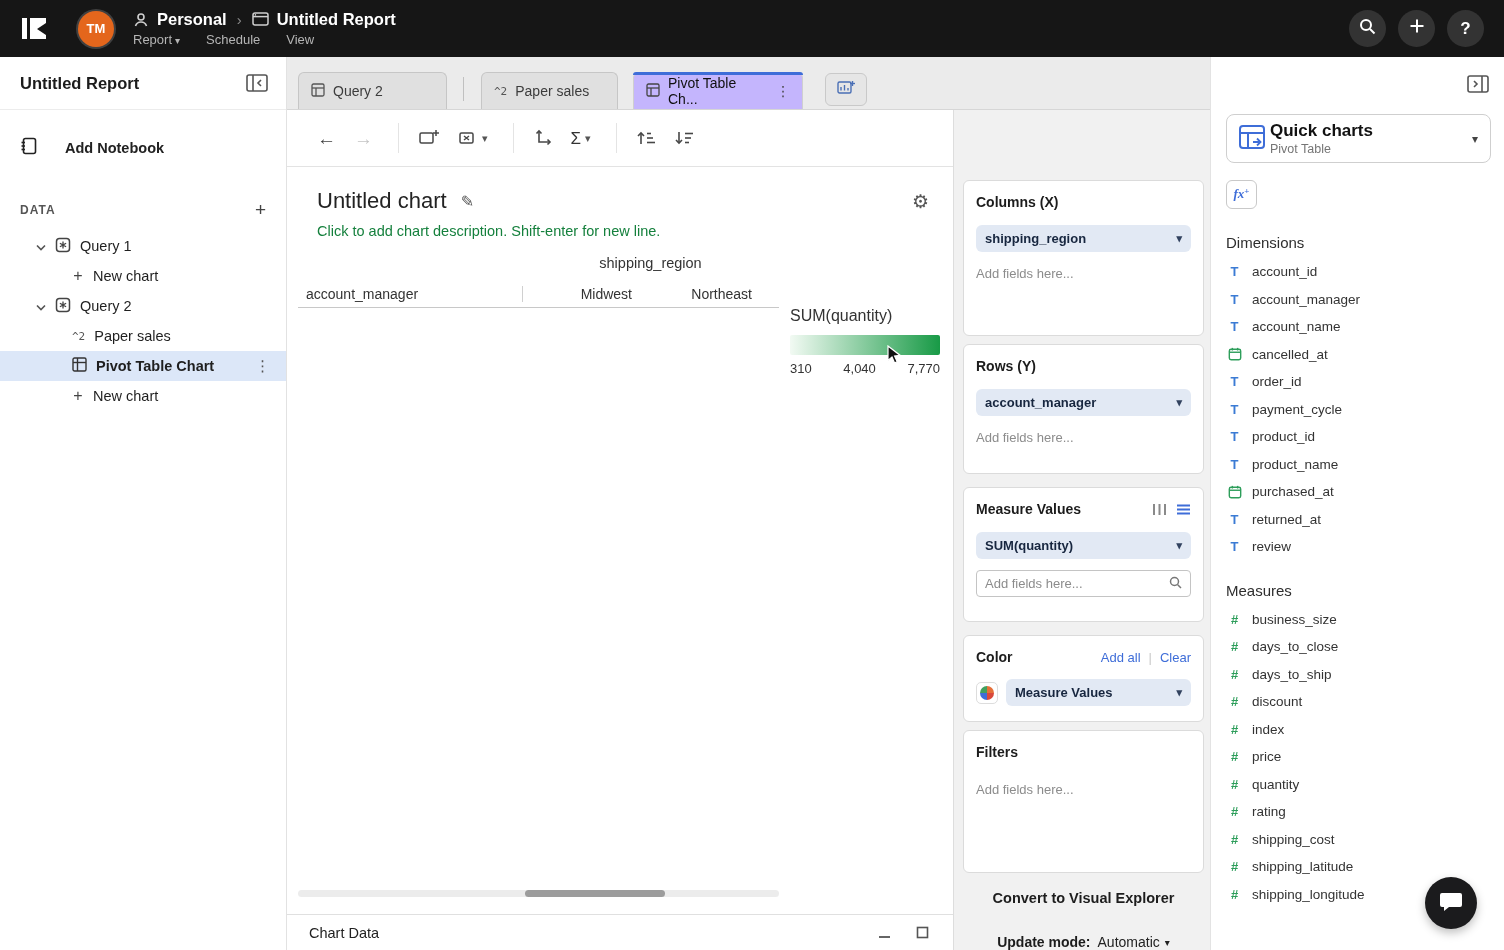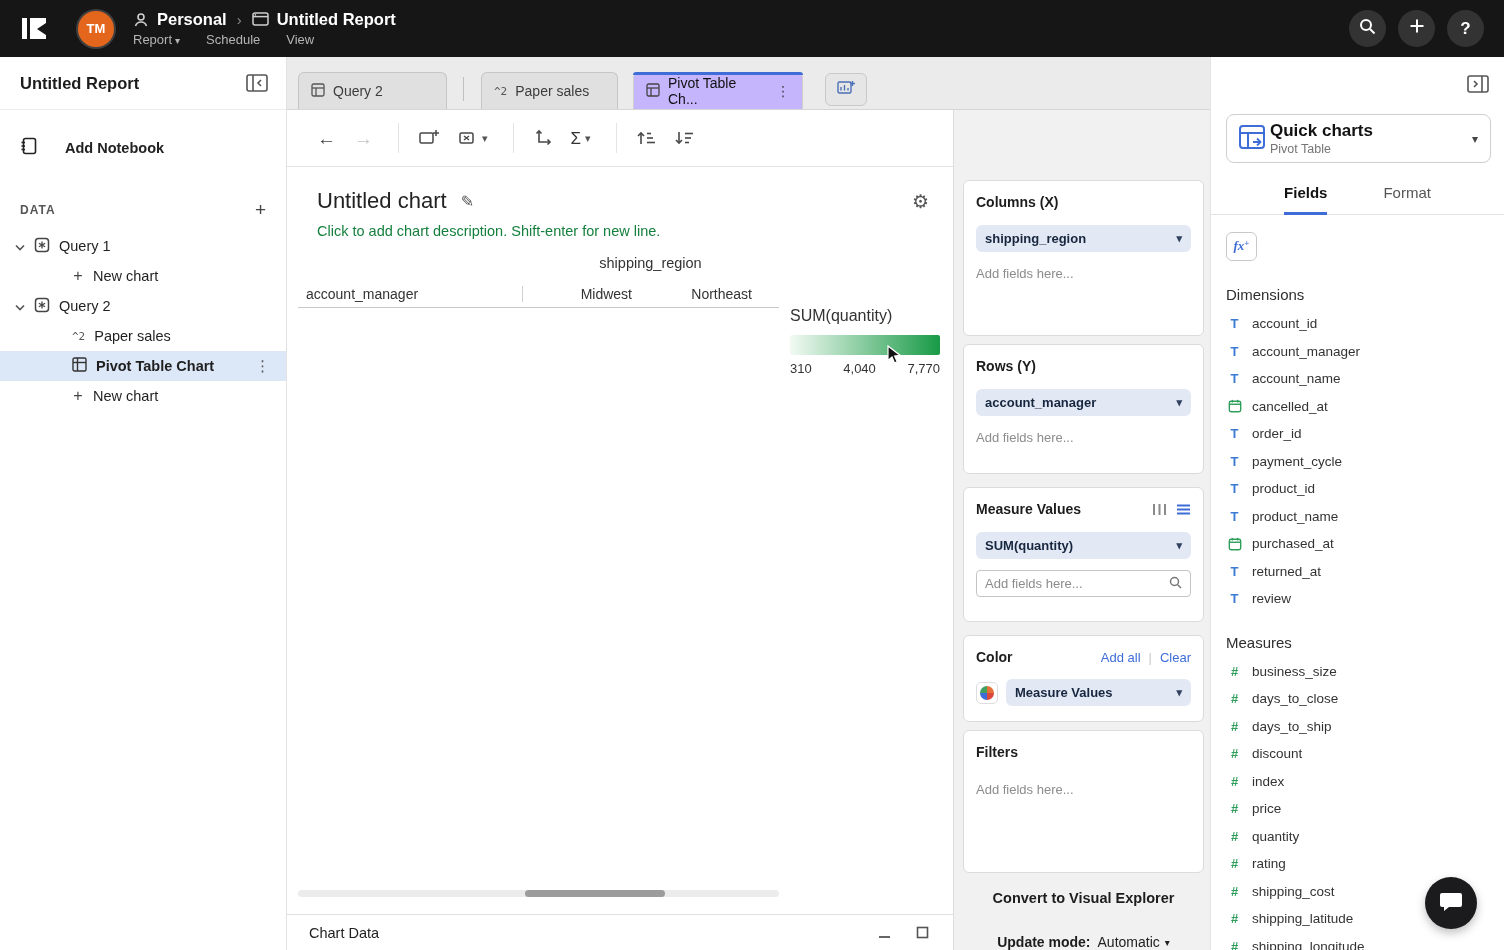--- a/index.html
+++ b/index.html
@@ -26,21 +26,21 @@
 
   
   .sidebar { position:absolute; top:57px; left:0; width:287px; bottom:0; background:#fff; border-right:1px solid #E2E2E2; }
   .sb-header { height:53px; border-bottom:1px solid #ECECEC; display:flex; align-items:center; justify-content:space-between; padding:0 16px 0 20px; }
   .sb-title { font-size:16.5px; font-weight:700; color:#1c1c1c; }
   .panel-toggle { background:none; border:none; cursor:pointer; display:flex; padding:2px; }
   .sb-add { display:flex; align-items:center; gap:27px; margin:27px 20px 0; font-size:14.5px; font-weight:700; color:#222; cursor:pointer; }
   .sb-data-row { display:flex; align-items:center; justify-content:space-between; margin:42px 20px 12px; }
   .sb-data-label { font-size:12px; letter-spacing:1px; color:#555; font-weight:700; }
   .plus-btn { background:none; border:none; font-size:19px; color:#444; cursor:pointer; line-height:1; font-family:inherit; }
-  .tree-item { height:30px; display:flex; align-items:center; gap:9px; padding-left:15px; font-size:14.5px; color:#1f1f1f; cursor:pointer; }
+  .tree-item { height:30px; display:flex; align-items:center; gap:9px; padding-left:36px; font-size:14.5px; color:#1f1f1f; cursor:pointer; }
   .tree-item.sub { padding-left:74px; }
   .tree-item.sub2 { padding-left:72px; }
   .tree-item.selected { background:#DCE7F8; font-weight:700; }
   .tree-item .kebab { margin-left:auto; margin-right:16px; color:#555; font-size:15px; font-weight:400; cursor:pointer; }
   .tree-plus { color:#444; font-size:16px; font-weight:400; width:12px; text-align:center; }
   .sup2 { font-size:11px; color:#555; font-family:"DejaVu Sans Mono", monospace; }
 
   
   .center { position:absolute; top:57px; left:287px; width:923px; bottom:0; display:flex; flex-direction:column; }
   .tabbar { height:53px; background:#EBEBEB; border-bottom:1px solid #D6D6D6; display:flex; align-items:flex-end; padding-left:11px; flex:none; }
@@ -549,24 +549,20 @@
             <path d="M16 20h7M20 16.5l3.5 3.5-3.5 3.5" fill="none" stroke="#3E6DD8" stroke-width="1.8"></path>
           </svg>
       </span>
       <span class="qc-text">
         <span class="qc-title">Quick charts</span>
         <span class="qc-sub">Pivot Table</span>
       </span>
       <span class="qc-chev">▾</span>
     </div>
 
-    <div class="ftabs">
-      <span class="ftab active">Fields</span>
-      <span class="ftab">Format</span>
-    </div>
 
     <div class="search-row">
       <button class="fx-btn">
           <span>fx</span>
           <sup>+</sup>
         </button>
     </div>
 
     <div class="fsection-title">Dimensions</div>
     <div>

